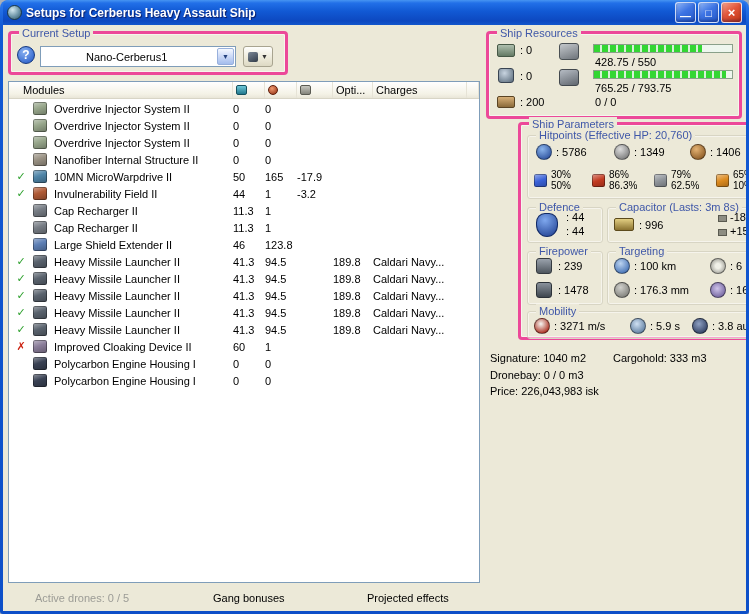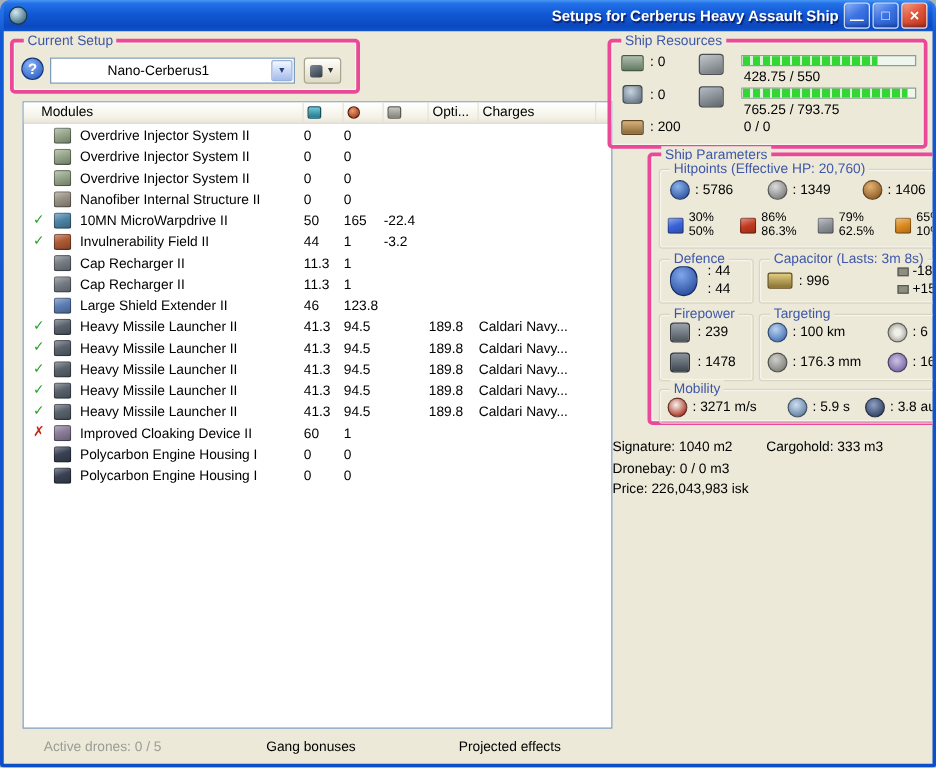--- a/index.html
+++ b/index.html
@@ -18,21 +18,21 @@
     border-radius: 6px 6px 0 0;
     background: linear-gradient(180deg,#4795f2 0%,#2270e8 12%,#1159d4 45%,#0c48c0 84%,#1256cc 100%);
   }
   .app-icon {
     width: 15px; height: 15px; border-radius: 50%;
     background: radial-gradient(circle at 35% 30%, #d4e8f0, #6b93a6 55%, #2e4f60);
     border: 1px solid #1c3844; flex: 0 0 auto;
   }
   .title {
     flex: 1; color: #fff; font-weight: bold; font-size: 12px;
-    text-shadow: 1px 1px 1px rgba(8,20,90,.9); white-space: nowrap; overflow: hidden; text-align: right;
+    text-shadow: 1px 1px 1px rgba(8,20,90,.9); white-space: nowrap; overflow: hidden;
   }
   .wbtns { display: flex; gap: 2px; }
   .wbtn {
     width: 21px; height: 21px; border-radius: 3px; border: 1px solid rgba(255,255,255,.75);
     background: linear-gradient(145deg,#8fb4f4 0%,#3d74e4 45%,#2458c8 100%);
     color: #fff; font-size: 11px; font-weight: bold;
     display: flex; align-items: center; justify-content: center;
     box-shadow: inset 0 -2px 3px rgba(0,10,60,.35); font-family: inherit;
   }
   .wbtn.min span { margin-top: 7px; }
@@ -186,21 +186,21 @@
             <span>▼</span>
           </span>
       </div>
       <button class="split-btn" style="left:232px;top:12px;">
         <span class="split-glyph"></span>
         <span>▼</span>
       </button>
     </div>
 
 
-    <div class="mtable" style="left:15px;top:56px;width:472px;height:502px;">
+    <div class="mtable" style="left:5px;top:56px;width:472px;height:502px;">
       <div class="mhead">
         <div class="hname">Modules</div>
         <div>
             <span class="hicon cpu"></span>
           </div>
         <div>
             <span class="hicon pg"></span>
           </div>
         <div>
             <span class="hicon cap"></span>
@@ -257,21 +257,21 @@
     <span class="mcharge"></span>
     <span></span>
   </div>
 
   <div class="mrow">
     <span class="mstatus ok">✓</span>
     <span class="micon" style="background-color: rgb(79, 133, 168);"></span>
     <span class="mname">10MN MicroWarpdrive II</span>
     <span class="mnum">50</span>
     <span class="mnum">165</span>
-    <span class="mnum">-22.4</span>
+    <span class="mnum">-17.9</span>
     <span class="mnum"></span>
     <span class="mcharge"></span>
     <span></span>
   </div>
 
   <div class="mrow">
     <span class="mstatus ok">✓</span>
     <span class="micon" style="background-color: rgb(176, 90, 53);"></span>
     <span class="mname">Invulnerability Field II</span>
     <span class="mnum">44</span>

